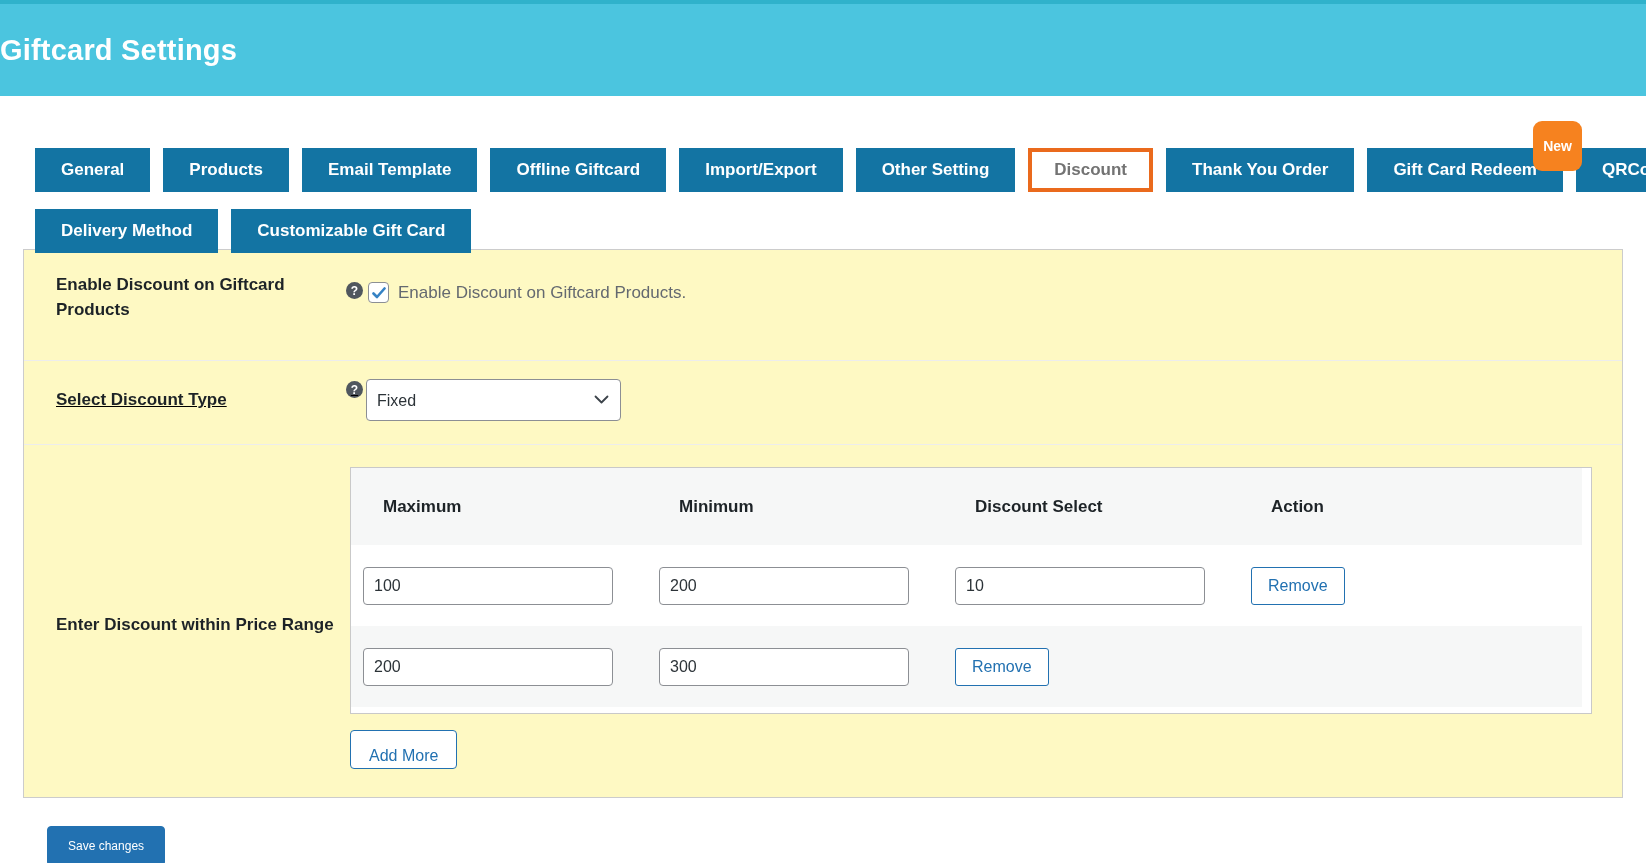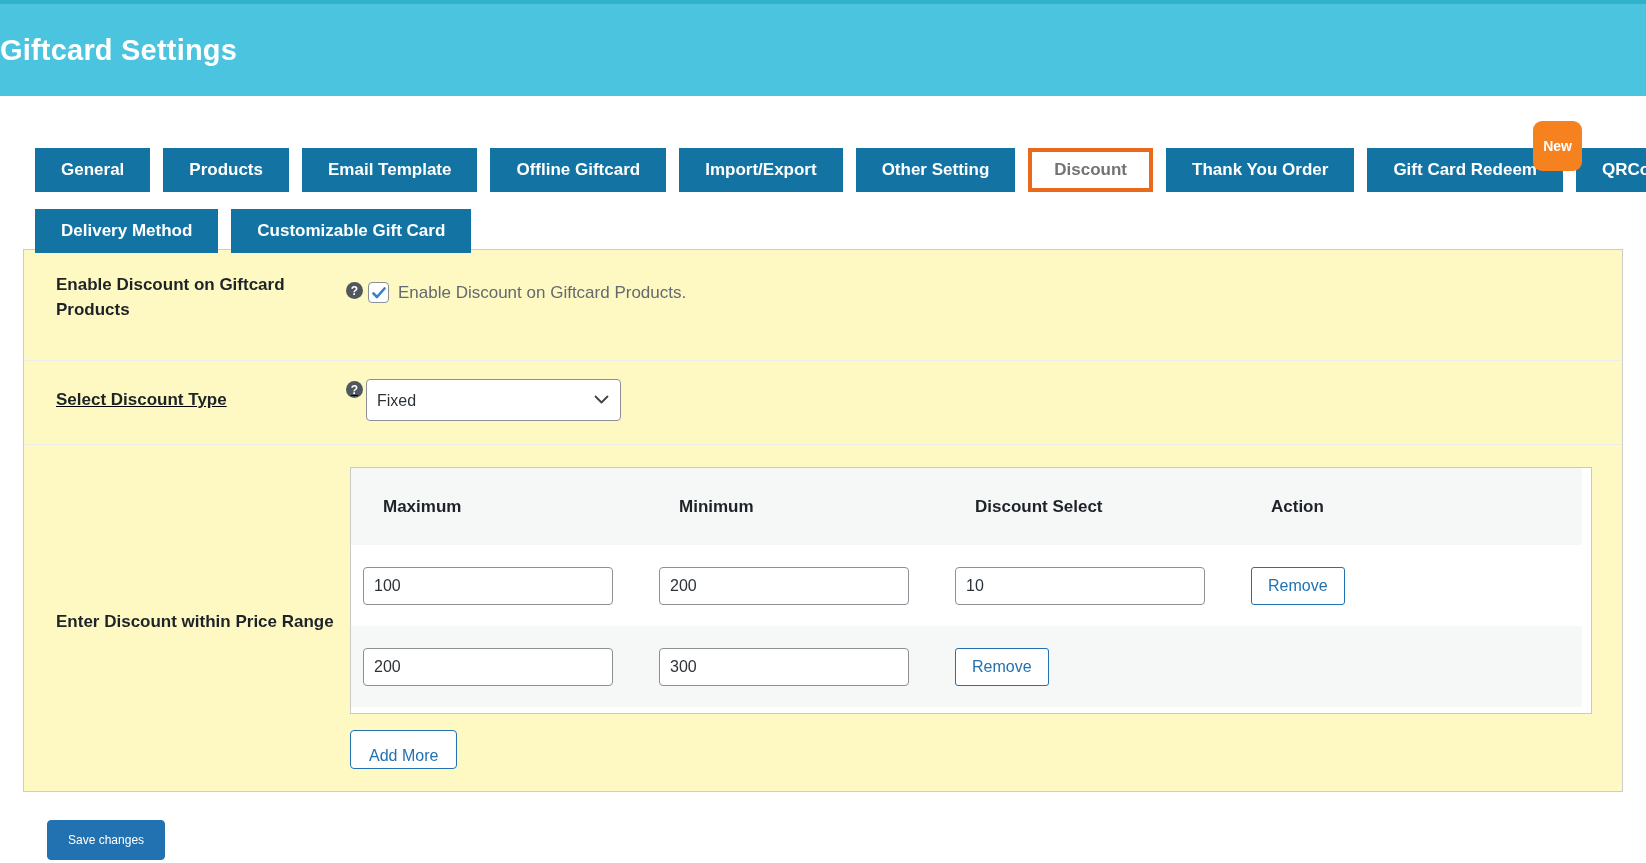--- a/index.html
+++ b/index.html
@@ -67,21 +67,21 @@
   .pt-col { width:296px; flex-shrink:0; }
   .pt-col.last { width:auto; flex:1; }
   .pt-header .pt-col { padding-left:20px; font-weight:700; font-size:17px;
     color:#1d2327; }
   .num-input { width:250px; height:38px; border:1px solid #8c8f94; border-radius:4px;
     font-size:16px; color:#2c3338; padding:0 10px;
     font-family:"Liberation Sans", sans-serif; background:#ffffff; }
   .btn-outline { height:38px; padding:0 16px; background:#ffffff;
     border:1px solid #2271b1; border-radius:3px; color:#2271b1; font-size:16px;
     font-family:"Liberation Sans", sans-serif; cursor:pointer; }
-  .add-more { margin:16px 0 0 12px; height:39px; padding:16px 18px; border-radius:4px; }
+  .add-more { margin:16px 0 6px 12px; height:39px; padding:16px 18px; border-radius:4px; }
 
   
   .save-btn { margin:28px 0 0 47px; height:40px; padding:0 20px; background:#2271b1;
     border:1px solid #2271b1; border-radius:4px; color:#ffffff; font-size:12px;
     font-family:"Liberation Sans", sans-serif; cursor:pointer; }
 </style>
 </head>
 <body>
 
 

